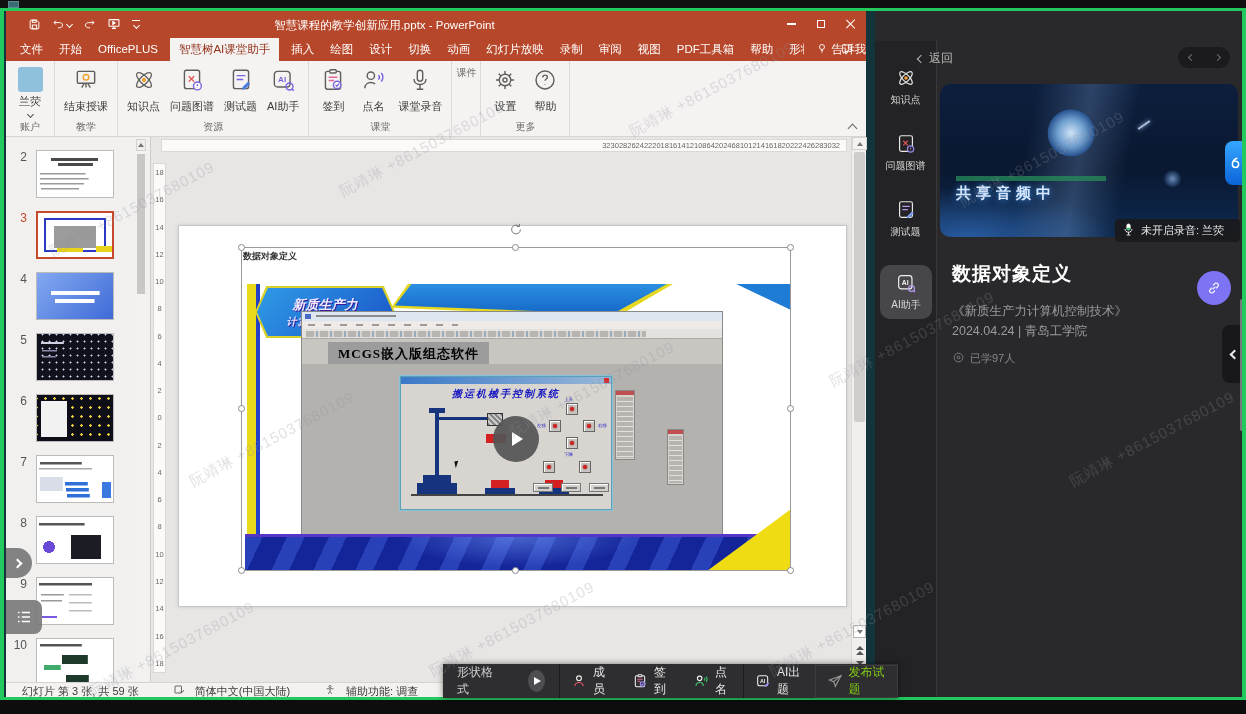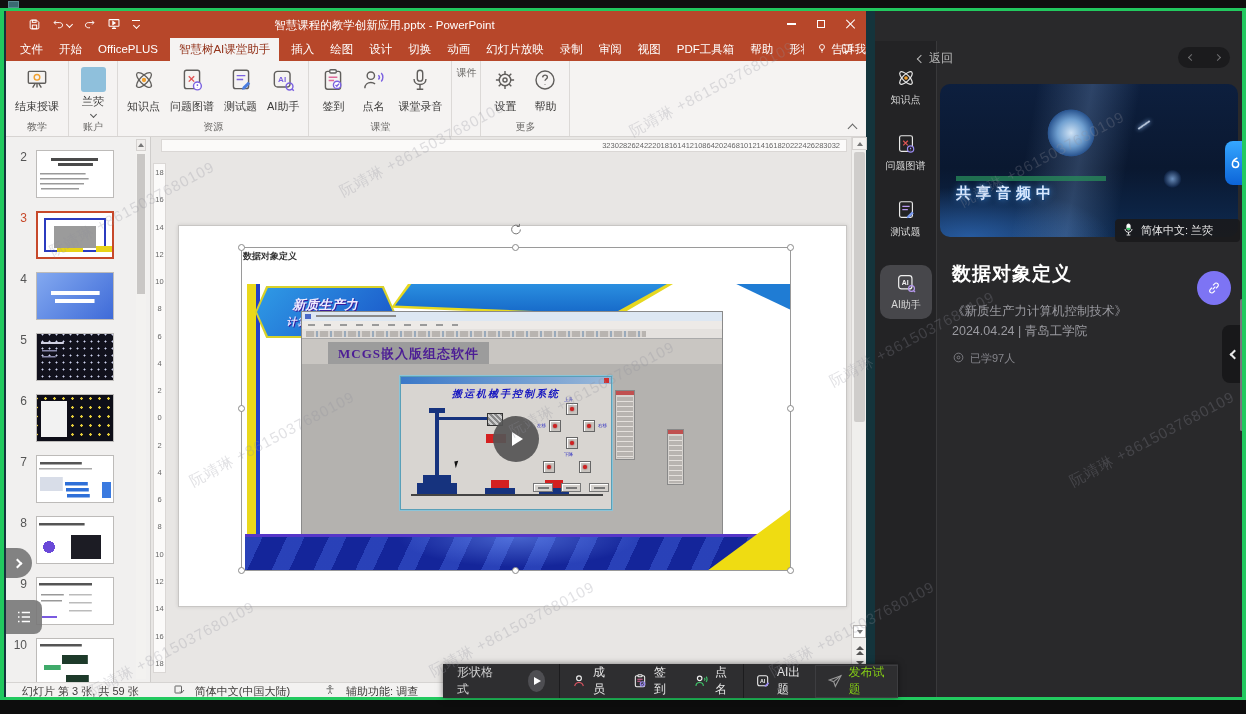--- a/index.html
+++ b/index.html
@@ -150,21 +150,21 @@
   .ban-b { position:absolute; left:150px; top:0; width:272px; height:30px; background:linear-gradient(#2a8fe0,#1668c8); clip-path:polygon(6% 0,100% 0,80% 100%,0 72%); }
   .ban-r { position:absolute; right:0; top:0; width:76px; height:26px; background:#1f7cd4; clip-path:polygon(28% 0,100% 0,100% 100%); }
 
   .mcgs { position:absolute; left:56px; top:27px; width:422px; height:230px; background:#c9c6c2; border:1px solid #8a8a8a; }
   .m-tb { height:9px; background:#dde7f2 ; background-image:linear-gradient(#4a6ac8,#4a6ac8),linear-gradient(#8a8a8a,#8a8a8a);
           background-repeat:no-repeat; background-size:6px 5px,80px 2px; background-position:3px 2px,14px 3px; }
   .m-menu { height:8px; background:#edeae7; background-image:repeating-linear-gradient(90deg,#9a9a9a 0 7px,transparent 7px 16px);
             background-repeat:no-repeat; background-size:150px 2px; background-position:6px 3px; }
   .m-tools { height:10px; background:#e4e1de; background-image:repeating-linear-gradient(90deg,#b8b4b0 0 8px,#d8d4d0 8px 10px,#9ab 10px 12px,#d8d4d0 12px 14px);
              background-repeat:no-repeat; background-size:340px 6px; background-position:4px 2px; border-bottom:1px solid #aaa; }
-  .m-banner { position:absolute; left:26px; top:30px; height:24px; padding:0 10px; background:#9c9c9c; color:#4c1d95;
+  .m-banner { position:absolute; left:26px; top:30px; height:24px; padding:0 10px; background:#9c9c9c; color:#000000;
               font-family:"Liberation Serif", serif; font-weight:700; font-size:13px; display:flex; align-items:center; letter-spacing:1px; }
   .m-body { position:absolute; left:0; top:52px; right:0; bottom:0; background:#b4b2af; }
 
   .iwin { position:absolute; left:98px; top:12px; width:212px; height:134px; background:#d8d5d1; border:1px solid #5aa0b8; box-shadow:0 0 0 1px #8ac4d8; }
   .iwin-tb { height:7px; background:linear-gradient(90deg,#3a78c8,#9ab8d8); }
   .iwin-dot { position:absolute; right:2px; top:1px; width:5px; height:5px; background:#d03030; }
   .iwin-title { position:absolute; left:0; top:10px; width:100%; text-align:center; color:#1818c0;
                 font-family:"Liberation Serif", serif; font-style:italic; font-weight:700; font-size:10px; letter-spacing:2px; }
   .crane-mast { position:absolute; left:34px; top:36px; width:4px; height:66px; background:#16337e; }
   .crane-cap { position:absolute; left:28px; top:31px; width:16px; height:5px; background:#16337e; }
@@ -381,40 +381,40 @@
             <path d="M4 5h16v11h-10l-4.5 3.5V16H4z"></path>
           </svg>
       </span>
     </div>
 
     <div class="ribbon">
 
       <div class="rgroup">
         <div class="rgroup-items">
           <div class="rbtn">
+            <span class="avatar"></span>
+            <span class="lbl">兰荧</span>
+            <i class="chev-dn"></i>
+          </div>
+        </div>
+        <div class="rgroup-label">账户</div>
+      </div>
+
+      <div class="rgroup">
+        <div class="rgroup-items">
+          <div class="rbtn">
             <span><svg width="26" height="26" viewBox="0 0 24 24" fill="none" stroke="#605e5c" stroke-width="1.3">
                   <rect x="4" y="4" width="16" height="11" rx="1"></rect>
                   <path d="M12 15v4M8 19l2.5-4M16 19l-2.5-4"></path>
                   <circle cx="12" cy="9.5" r="2.6" stroke="#f0a030"></circle>
                 </svg></span>
             <span class="lbl">结束授课</span>
           </div>
         </div>
         <div class="rgroup-label">教学</div>
-      </div>
-
-      <div class="rgroup">
-        <div class="rgroup-items">
-          <div class="rbtn">
-            <span class="avatar"></span>
-            <span class="lbl">兰荧</span>
-            <i class="chev-dn"></i>
-          </div>
-        </div>
-        <div class="rgroup-label">账户</div>
       </div>
 
       <div class="rgroup">
         <div class="rgroup-items">
           <div class="rbtn">
             <span><svg width="26" height="26" viewBox="0 0 24 24" fill="none" stroke="#605e5c" stroke-width="1.2">
                   <ellipse cx="12" cy="12" rx="9" ry="3.6" transform="rotate(45 12 12)"></ellipse>
                   <ellipse cx="12" cy="12" rx="9" ry="3.6" transform="rotate(-45 12 12)"></ellipse>
                   <circle cx="12" cy="12" r="2" fill="#f0a030" stroke="none"></circle>
                 </svg></span>
@@ -831,21 +831,21 @@
           </svg>
       </div>
       <div class="toast">
         <span>
           <svg width="11" height="13" viewBox="0 0 24 28" fill="none" stroke="#fff" stroke-width="2">
               <rect x="8.5" y="2" width="7" height="13" rx="3.5" fill="#fff"></rect>
               <rect x="8.5" y="10" width="7" height="5" rx="1" fill="#3ec46a" stroke="none"></rect>
               <path d="M4.5 13c0 4.2 3.2 7 7.5 7s7.5-2.8 7.5-7M12 20v5M8 26h8"></path>
             </svg>
         </span>
-        <span>简体中文: 兰荧</span>
+        <span>未开启录音: 兰荧</span>
       </div>
 
       <div class="ctitle">数据对象定义</div>
       <div class="linkbtn">
         <svg width="16" height="16" viewBox="0 0 24 24" fill="none" stroke="#fff" stroke-width="1.8">
             <path d="M10 14l4-4"></path>
             <path d="M9 11.5l-2.3 2.3a3.2 3.2 0 104.5 4.5L13.5 16"></path>
             <path d="M15 12.5l2.3-2.3a3.2 3.2 0 10-4.5-4.5L10.5 8"></path>
           </svg>
       </div>

